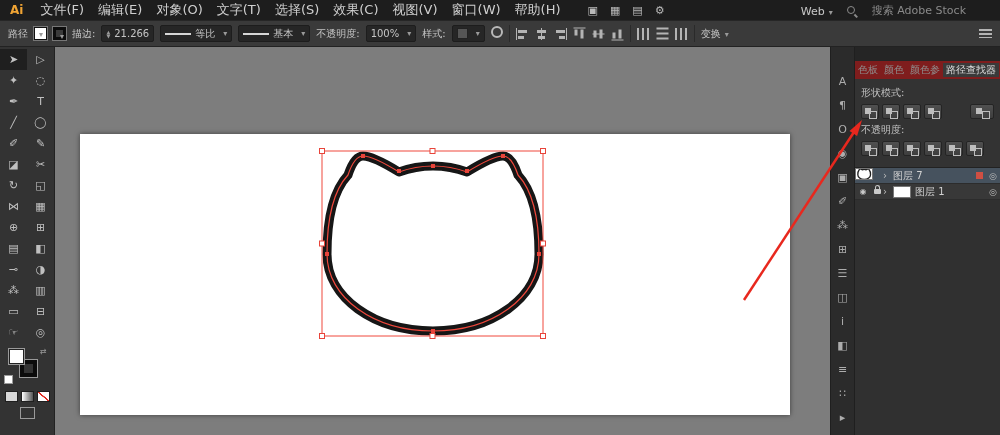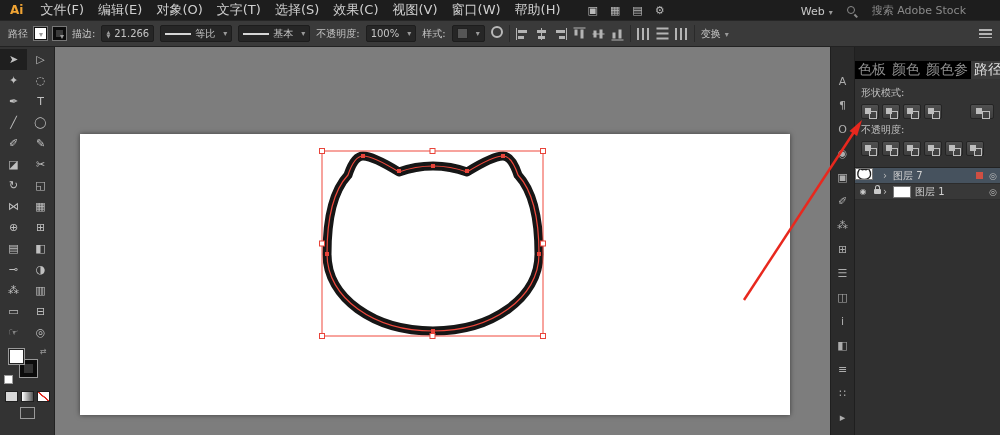--- a/index.html
+++ b/index.html
@@ -97,21 +97,21 @@
 
   
   .dock { width:24px; background:#2b2b2b; border-left:1px solid #1f1f1f; display:flex; flex-direction:column;
     align-items:center; padding-top:22px; gap:0; }
   .dock-ic { width:24px; height:24px; display:flex; align-items:center; justify-content:center;
     color:#adadad; font-size:11px; cursor:default; }
 
   
   .panels { width:146px; background:#333; display:flex; flex-direction:column; border-left:1px solid #1f1f1f; }
   .panels-topgap { height:14px; background:#252525; }
-  .ptabs { height:18px; background:#000000; display:flex; align-items:center; font-size:14px; }
+  .ptabs { height:18px; background:#7f1d1d; display:flex; align-items:center; font-size:10px; }
   .ptab { padding:0 3px; display:flex; align-items:center; color:#8f8f8f; white-space:nowrap; }
   .ptab.on { background:#3a3a3a; color:#dedede; }
   .pf-body { padding:5px 6px 7px; border-bottom:1px solid #222; }
   .pf-label { font-size:10px; color:#c0c0c0; margin:2px 0 4px; white-space:nowrap; }
   .pf-row { display:flex; gap:3px; align-items:center; margin-bottom:4px; }
   .pf-btn { width:18px; height:15px; background:linear-gradient(#505050,#3e3e3e); border:1px solid #242424;
     border-radius:2px; position:relative; }
   .pf-btn::before { content:""; position:absolute; left:3px; top:3px; width:6px; height:6px; background:#bdbdbd; }
   .pf-btn::after { content:""; position:absolute; left:7px; top:6px; width:6px; height:6px; border:1px solid #bdbdbd; }
   .pf-exp { width:24px; margin-left:auto; }

